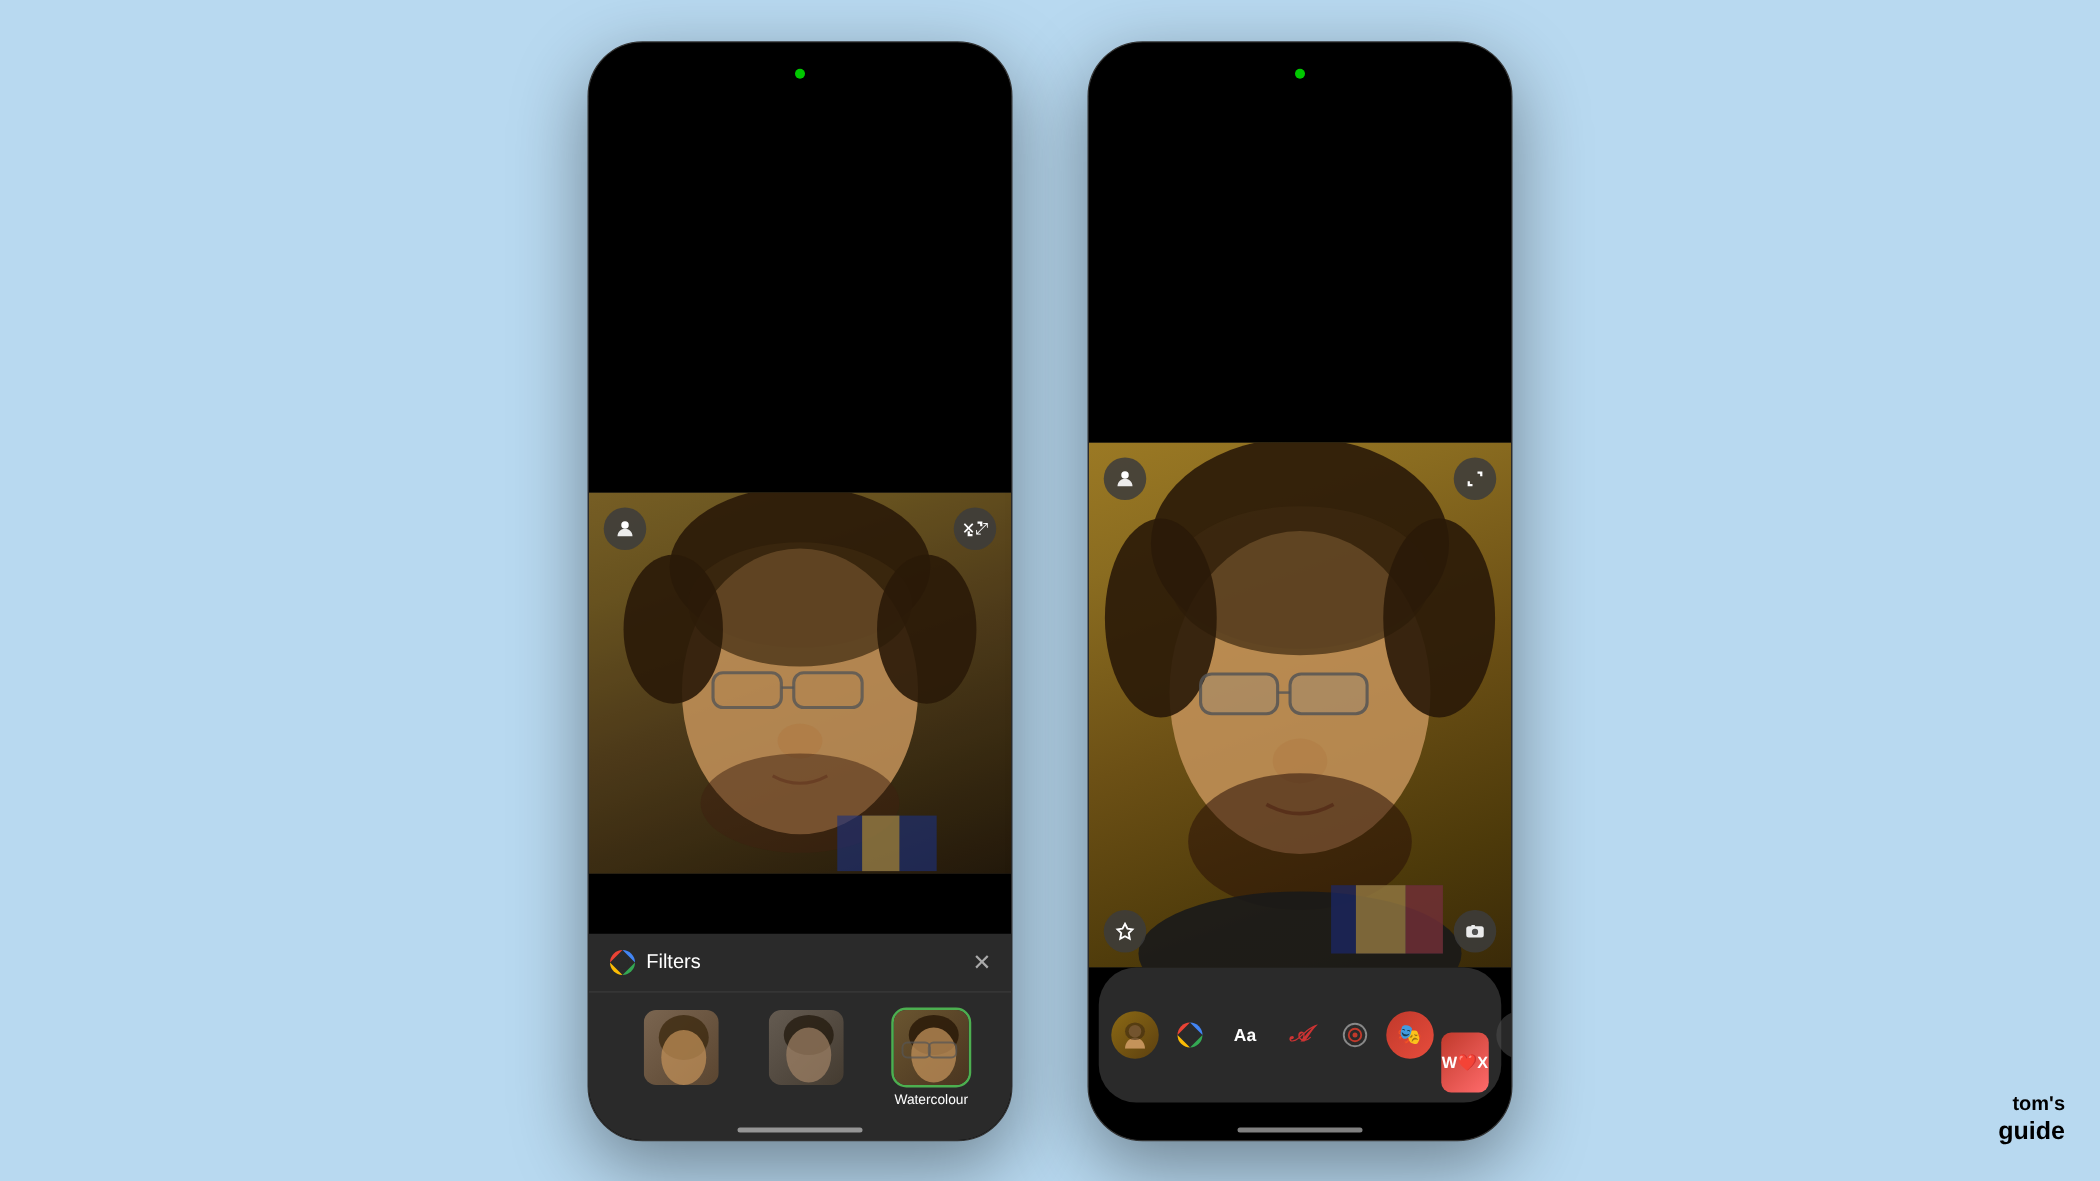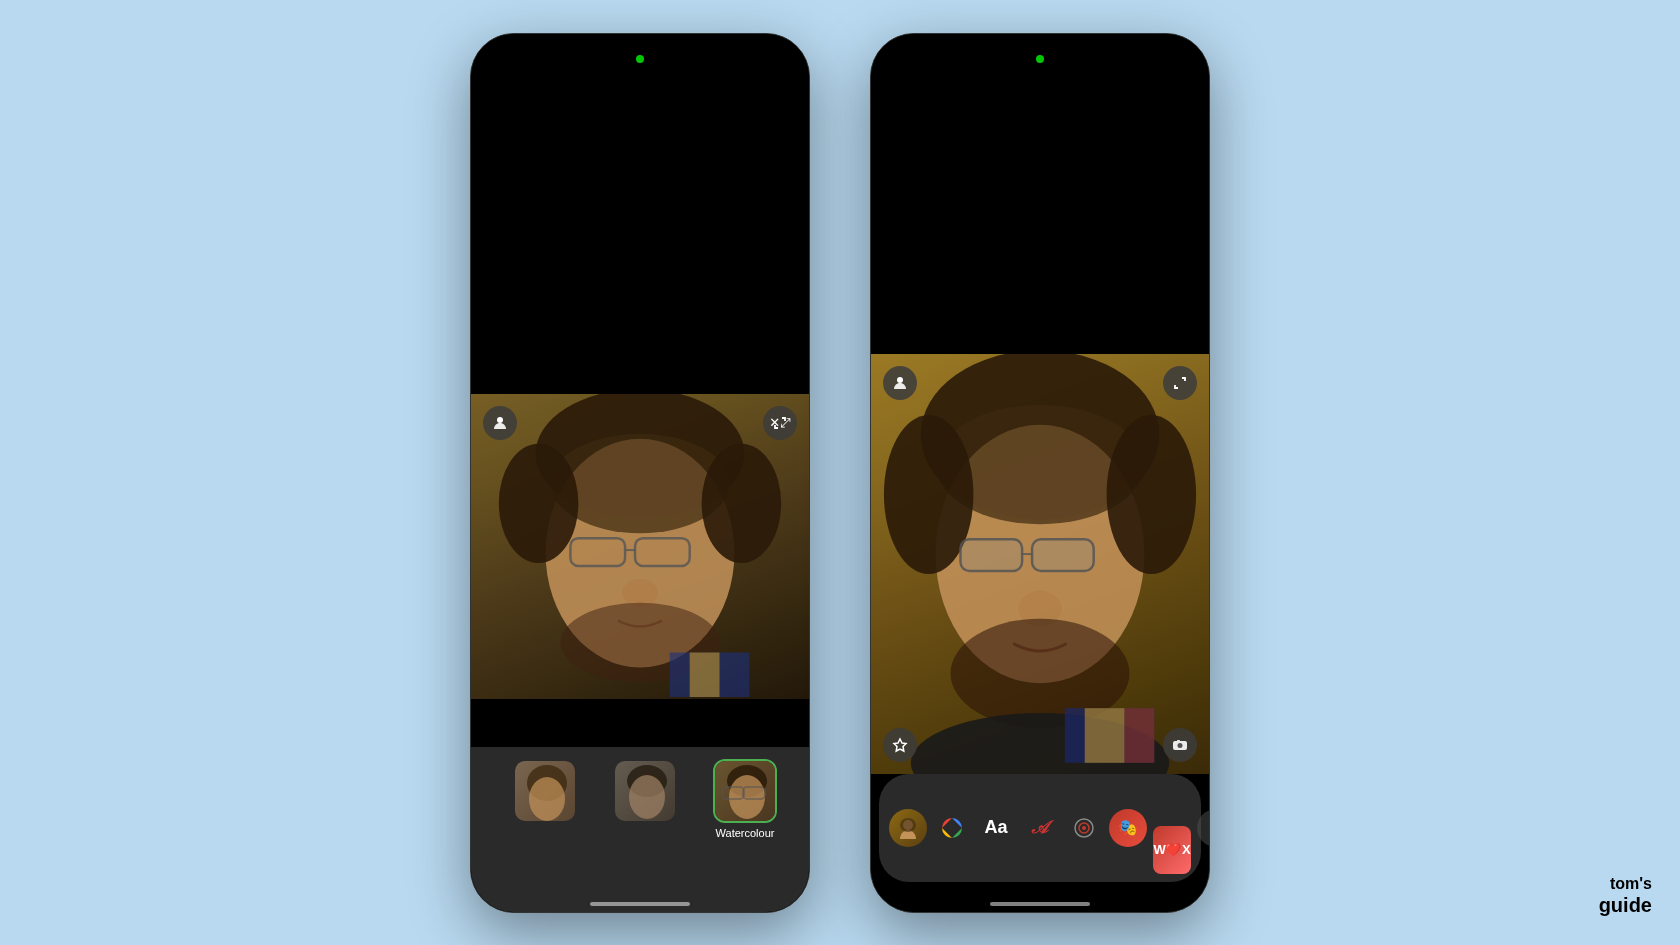--- a/index.html
+++ b/index.html
@@ -285,20 +285,35 @@
           <span style="font-size:13px; color:white;">✕⤢</span>
 
           <svg width="14" height="14" viewBox="0 0 14 14" fill="none" stroke="white" stroke-width="1.8" style="position:absolute;">
             <polyline points="9,2 12,2 12,5"></polyline>
             <polyline points="5,12 2,12 2,9"></polyline>
           </svg>
         </div>
       </div>
 
       <div class="filters-panel" style="bottom:0; height:165px;">
+        <div class="filters-header">
+          <div class="filters-title-row">
+
+            <svg width="22" height="22" viewBox="0 0 22 22">
+              <circle cx="11" cy="11" r="10" fill="none"></circle>
+              <path d="M11 1 A10 10 0 0 1 21 11" fill="#4285F4"></path>
+              <path d="M21 11 A10 10 0 0 1 11 21" fill="#34A853"></path>
+              <path d="M11 21 A10 10 0 0 1 1 11" fill="#FBBC05"></path>
+              <path d="M1 11 A10 10 0 0 1 11 1" fill="#EA4335"></path>
+              <circle cx="11" cy="11" r="5" fill="#2a2a2a"></circle>
+            </svg>
+            <span class="filters-title">Filters</span>
+          </div>
+          <span class="close-btn">✕</span>
+        </div>
 
         <div class="filters-scroll">
 
           <div class="filter-item">
             <div class="filter-thumb">
               <div style="width:100%;height:100%;background:linear-gradient(135deg,#7a6550,#5a4530);position:relative;overflow:hidden;">
                 <svg width="64" height="64" viewBox="0 0 64 64" style="position:absolute;inset:0;">
                   <ellipse cx="32" cy="22" rx="20" ry="18" fill="#3d2a10" opacity="0.8"></ellipse>
                   <ellipse cx="32" cy="38" rx="18" ry="22" fill="#c4935a" opacity="0.7"></ellipse>
                 </svg>
@@ -446,21 +461,21 @@
           <div class="toolbar-btn">
             <svg width="24" height="24" viewBox="0 0 24 24">
               <path d="M12 2 A10 10 0 0 1 22 12" fill="#4285F4"></path>
               <path d="M22 12 A10 10 0 0 1 12 22" fill="#34A853"></path>
               <path d="M12 22 A10 10 0 0 1 2 12" fill="#FBBC05"></path>
               <path d="M2 12 A10 10 0 0 1 12 2" fill="#EA4335"></path>
               <circle cx="12" cy="12" r="5" fill="#2a2a2a"></circle>
             </svg>
           </div>
 
-          <div class="toolbar-btn" style="color:white;font-size:18px;font-weight:700;background:transparent;">
+          <div class="toolbar-btn" style="color:white;font-size:14px;font-weight:700;background:transparent;">
             <span>Aa</span>
           </div>
 
           <div class="toolbar-btn" style="color:#e04040;font-size:20px;font-style:italic;">
             <span style="font-family:cursive;font-size:18px;color:#cc3333;font-weight:bold;">𝒜</span>
           </div>
 
           <div class="toolbar-btn">
             <svg width="22" height="22" viewBox="0 0 22 22">
               <circle cx="11" cy="11" r="9" fill="none" stroke="#888" stroke-width="1.5"></circle>

